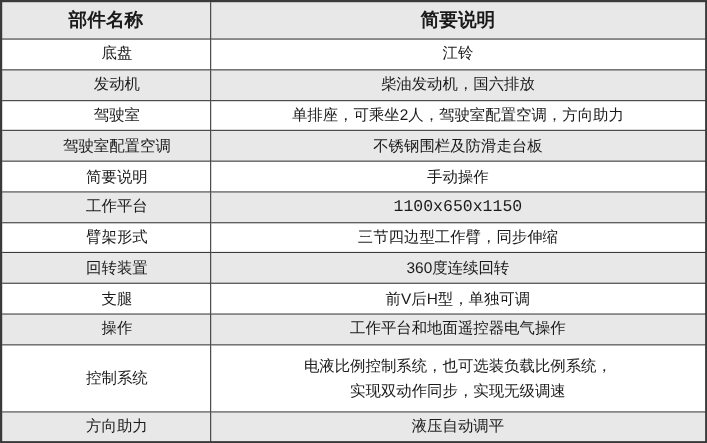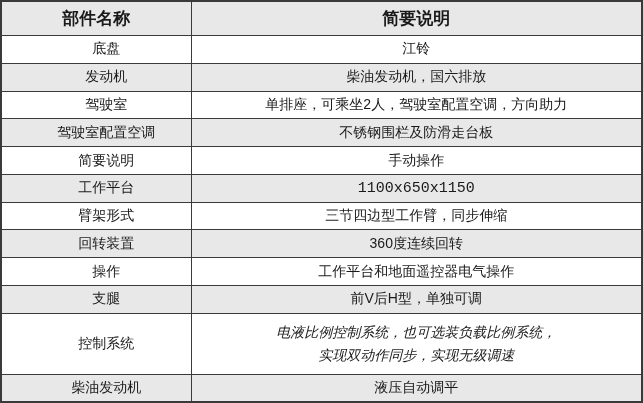--- a/index.html
+++ b/index.html
@@ -35,21 +35,21 @@
     font-size: 17px;
     font-weight: bold;
     background: #e8e8e8;
     height: 29px;
   }
   .spec-table tbody tr { background: #ffffff; height: 27px; }
   .spec-table tbody tr:nth-child(even) { background: #e8e8e8; }
   .spec-table td.cell-name { font-size: 14px; padding-left: 28px; }
   .spec-table td.cell-desc { font-size: 14px; }
   .spec-table tr.row-tall td { height: 54px; }
-  .spec-table td.multiline { white-space: pre-line; line-height: 1.6; font-style: italic; }
+  .spec-table td.multiline { white-space: pre-line; line-height: 1.6; }
   .spec-table td.serif-num {
     font-family: Liberation Mono, monospace;
     font-size: 15px;
   }
 </style>
 </head>
 <body>
 
 <div class="page">
   <table class="spec-table">
@@ -90,31 +90,31 @@
       </tr>
       <tr>
         <td class="cell-name">臂架形式</td>
         <td class="cell-desc">三节四边型工作臂，同步伸缩</td>
       </tr>
       <tr>
         <td class="cell-name">回转装置</td>
         <td class="cell-desc">360度连续回转</td>
       </tr>
       <tr>
+        <td class="cell-name">支腿</td>
+        <td class="cell-desc">前V后H型，单独可调</td>
+      </tr>
+      <tr>
         <td class="cell-name">操作</td>
         <td class="cell-desc">工作平台和地面遥控器电气操作</td>
-      </tr>
-      <tr>
-        <td class="cell-name">支腿</td>
-        <td class="cell-desc">前V后H型，单独可调</td>
       </tr>
       <tr class="row-tall">
         <td class="cell-name">控制系统</td>
         <td class="cell-desc multiline">电液比例控制系统，也可选装负载比例系统，
 实现双动作同步，实现无级调速</td>
       </tr>
       <tr>
-        <td class="cell-name">柴油发动机</td>
+        <td class="cell-name">方向助力</td>
         <td class="cell-desc">液压自动调平</td>
       </tr>
     </tbody>
   </table>
 </div>
 
 </body></html>

